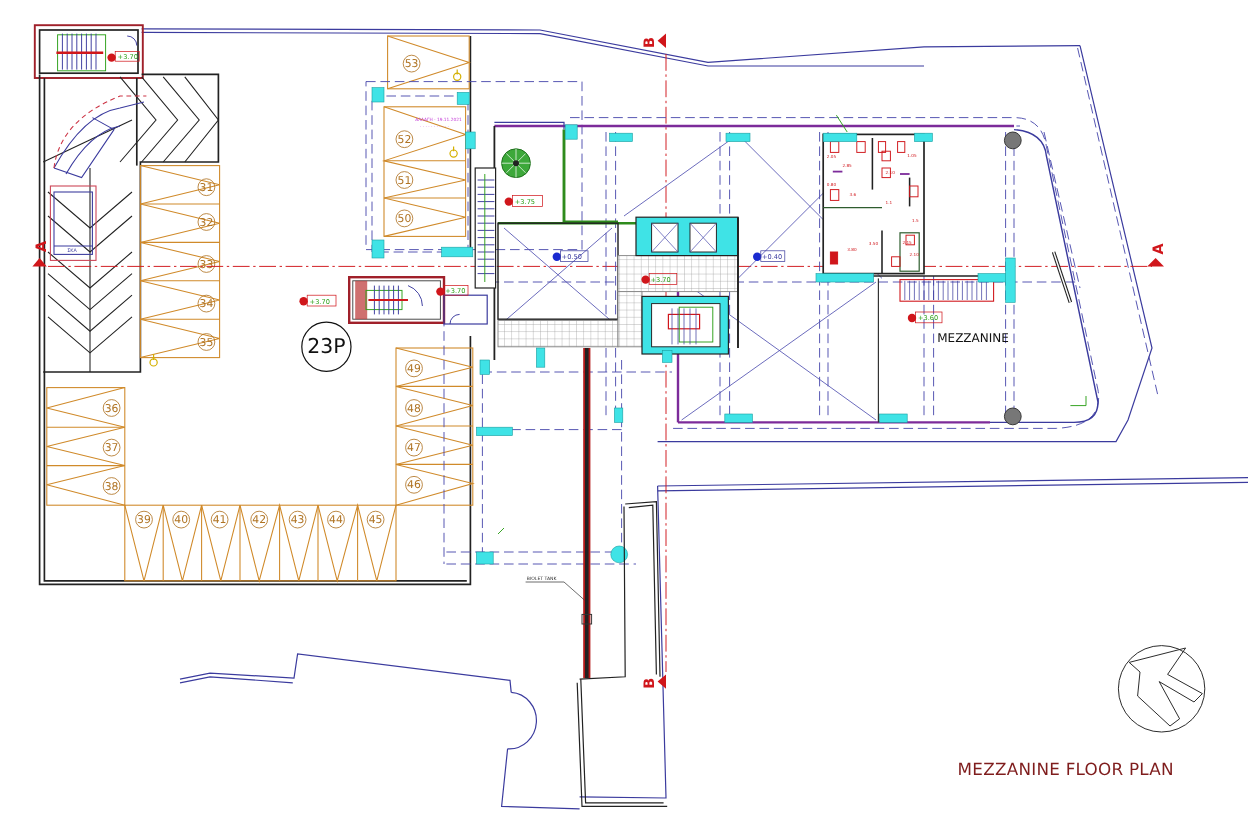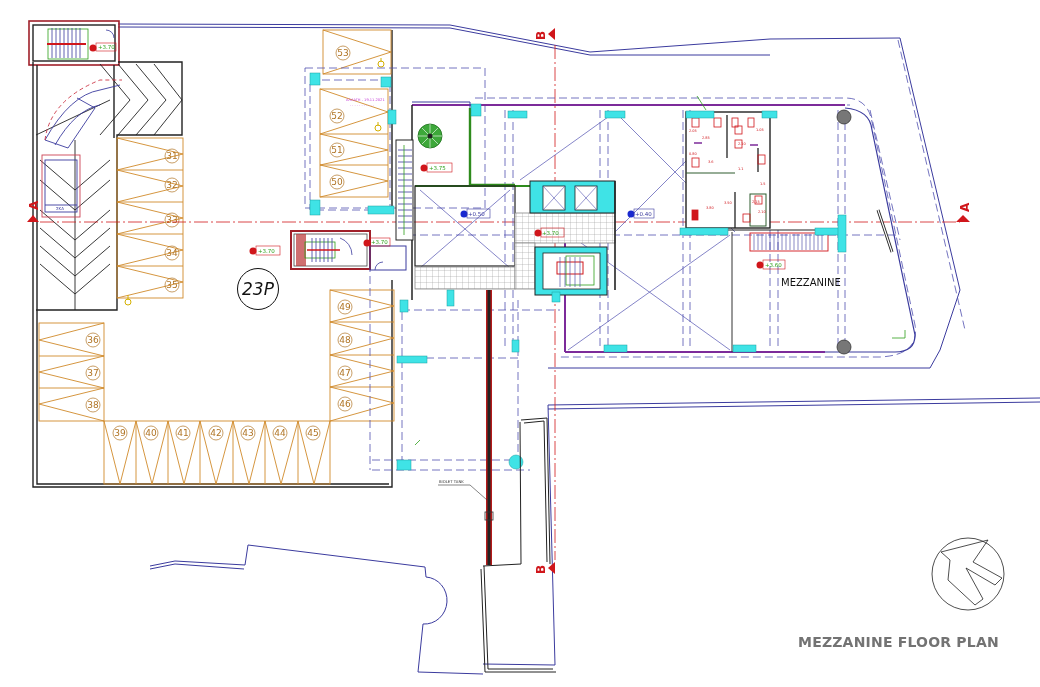--- a/index.html
+++ b/index.html
@@ -1,21 +1,21 @@
 <!DOCTYPE html>
 <html><head>
 <meta charset="utf-8">
 <style>
   html, body { margin:0; padding:0; background:#ffffff; }
   body { width:1040px; height:687px; position:relative; overflow:hidden; font-family:"DejaVu Sans", sans-serif; }
   #plan { position:absolute; left:0; top:0; width:1040px; height:687px; }
   .lbl { font-family:"DejaVu Sans", sans-serif; }
-  .title { position:absolute; left:798px; top:634px; font-family:"DejaVu Sans", sans-serif; font-weight:bold; font-size:14px; color:#737373; letter-spacing:0.2px; }
+  .title { position:absolute; left:798px; top:634px; font-family:"DejaVu Sans", sans-serif; font-weight:normal; font-size:14px; color:#7f1d1d; letter-spacing:0.2px; }
   .mezz { position:absolute; left:781px; top:277px; font-family:"DejaVu Sans", sans-serif; font-weight:normal; font-size:10px; color:#111; }
-  .zone { position:absolute; left:237px; top:268px; width:40px; height:40px; border:1.2px solid #111; border-radius:50%; display:flex; align-items:center; justify-content:center; font-family:"DejaVu Sans", sans-serif; font-size:17px; color:#111; background:transparent;font-style:italic; }
+  .zone { position:absolute; left:251px; top:268px; width:40px; height:40px; border:1.2px solid #111; border-radius:50%; display:flex; align-items:center; justify-content:center; font-family:"DejaVu Sans", sans-serif; font-size:17px; color:#111; background:transparent; }
 </style>
 </head>
 <body>
 
 <svg id="plan" viewBox="0 0 1040 687" xmlns="http://www.w3.org/2000/svg">
   <defs>
     <pattern id="tiles" width="6" height="6" patternUnits="userSpaceOnUse">
       <rect width="6" height="6" fill="#ffffff"></rect>
       <path d="M6 0 L0 0 0 6" fill="none" stroke="#9a9a9a" stroke-width="0.6"></path>
     </pattern>

